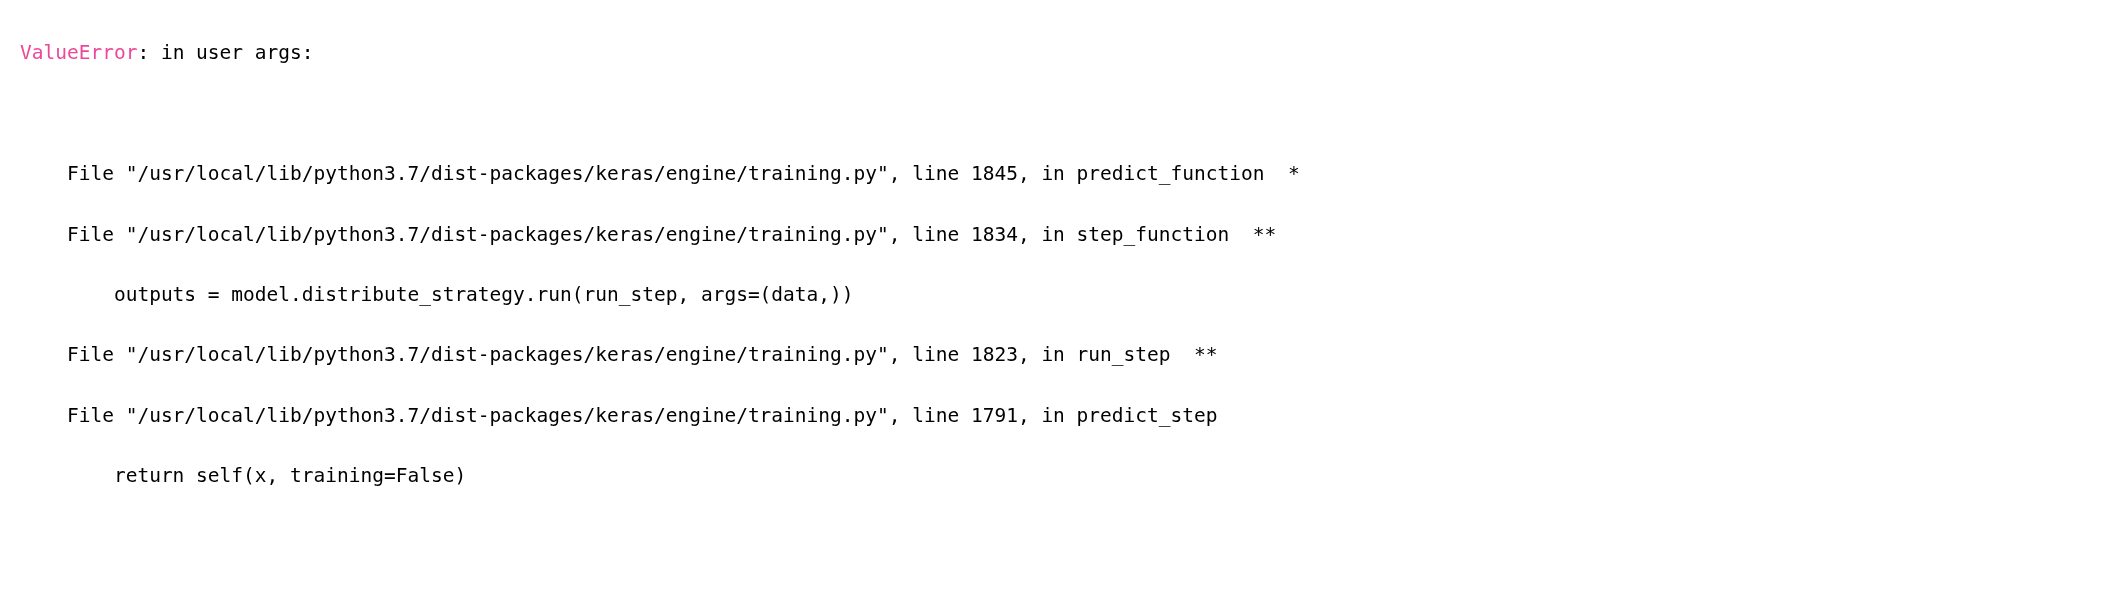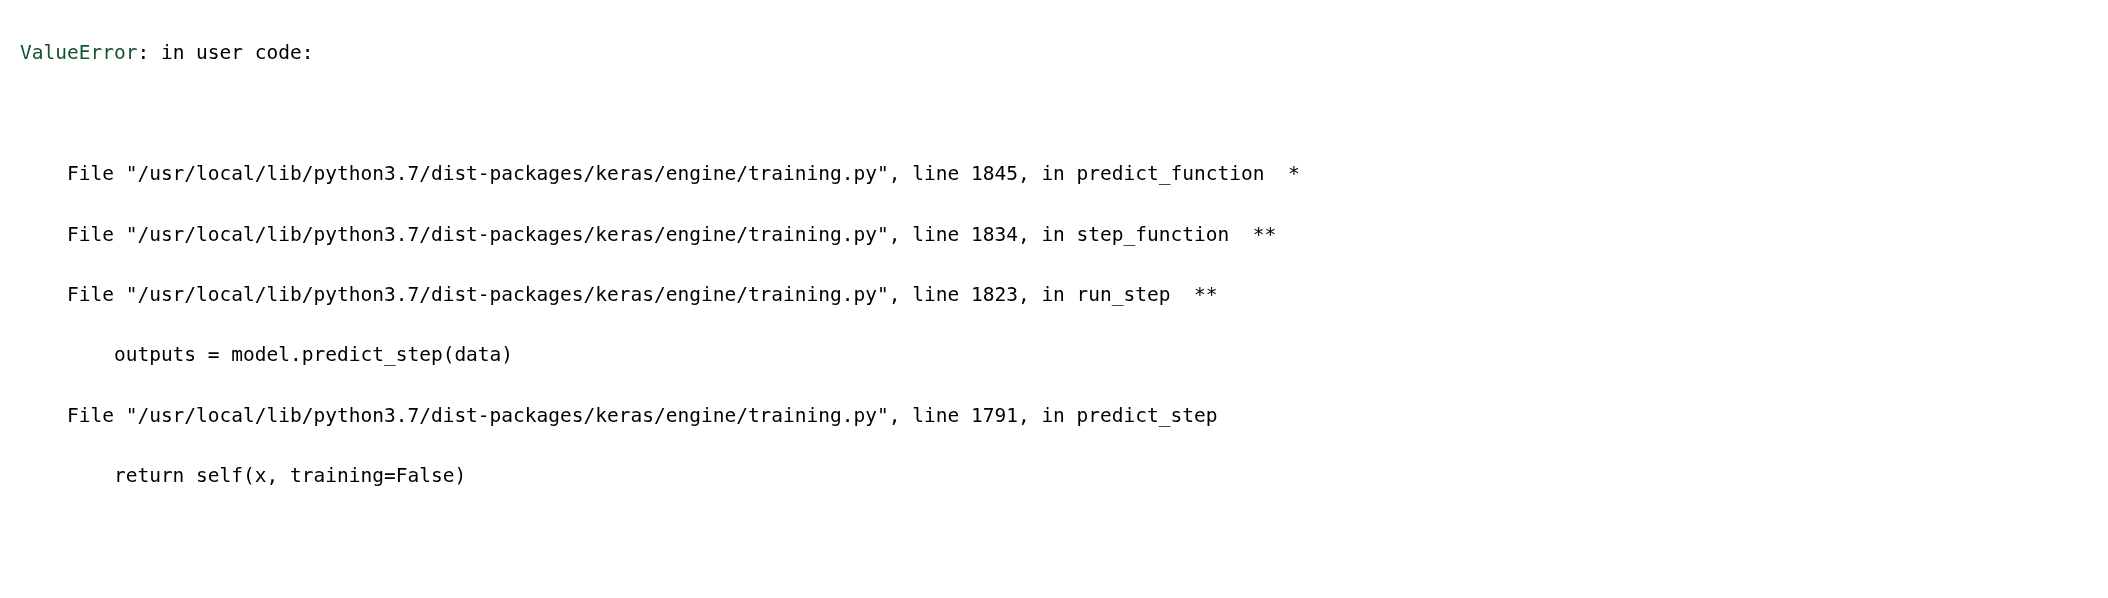--- a/index.html
+++ b/index.html
@@ -10,33 +10,33 @@
     font-family: ui-monospace, "SF Mono", "Menlo", "Monaco", "Consolas", monospace;
     font-size: 19.5px;
     line-height: 1.55;
     color: #000000;
     overflow: hidden;
   }
   .container {
     padding: 8px 20px 8px 20px;
     white-space: pre;
   }
-  .error-name { color: #14532d; }
+  .error-name { color: #ec4899; }
   .line { display: block; }
 </style>
 </head>
 <body>
 
 <div class="container">
-<span class="line"><span class="error-name">ValueError</span><span>: in user code:</span></span>
+<span class="line"><span class="error-name">ValueError</span><span>: in user args:</span></span>
 <span class="line"> </span>
 <span class="line">    File "/usr/local/lib/python3.7/dist-packages/keras/engine/training.py", line 1845, in predict_function  *</span>
 <span class="line">    File "/usr/local/lib/python3.7/dist-packages/keras/engine/training.py", line 1834, in step_function  **</span>
+<span class="line">        outputs = model.distribute_strategy.run(run_step, args=(data,))</span>
 <span class="line">    File "/usr/local/lib/python3.7/dist-packages/keras/engine/training.py", line 1823, in run_step  **</span>
-<span class="line">        outputs = model.predict_step(data)</span>
 <span class="line">    File "/usr/local/lib/python3.7/dist-packages/keras/engine/training.py", line 1791, in predict_step</span>
 <span class="line">        return self(x, training=False)</span>
 
 
 
 
 
 
 </div>
 

